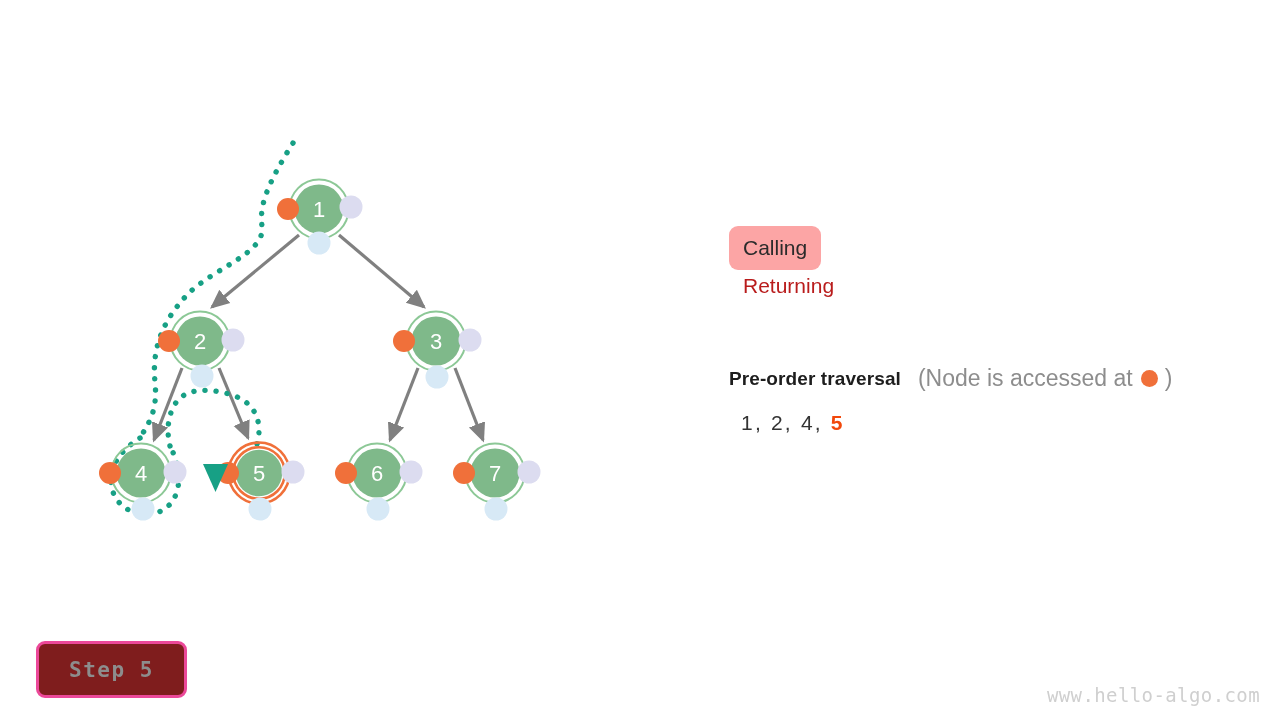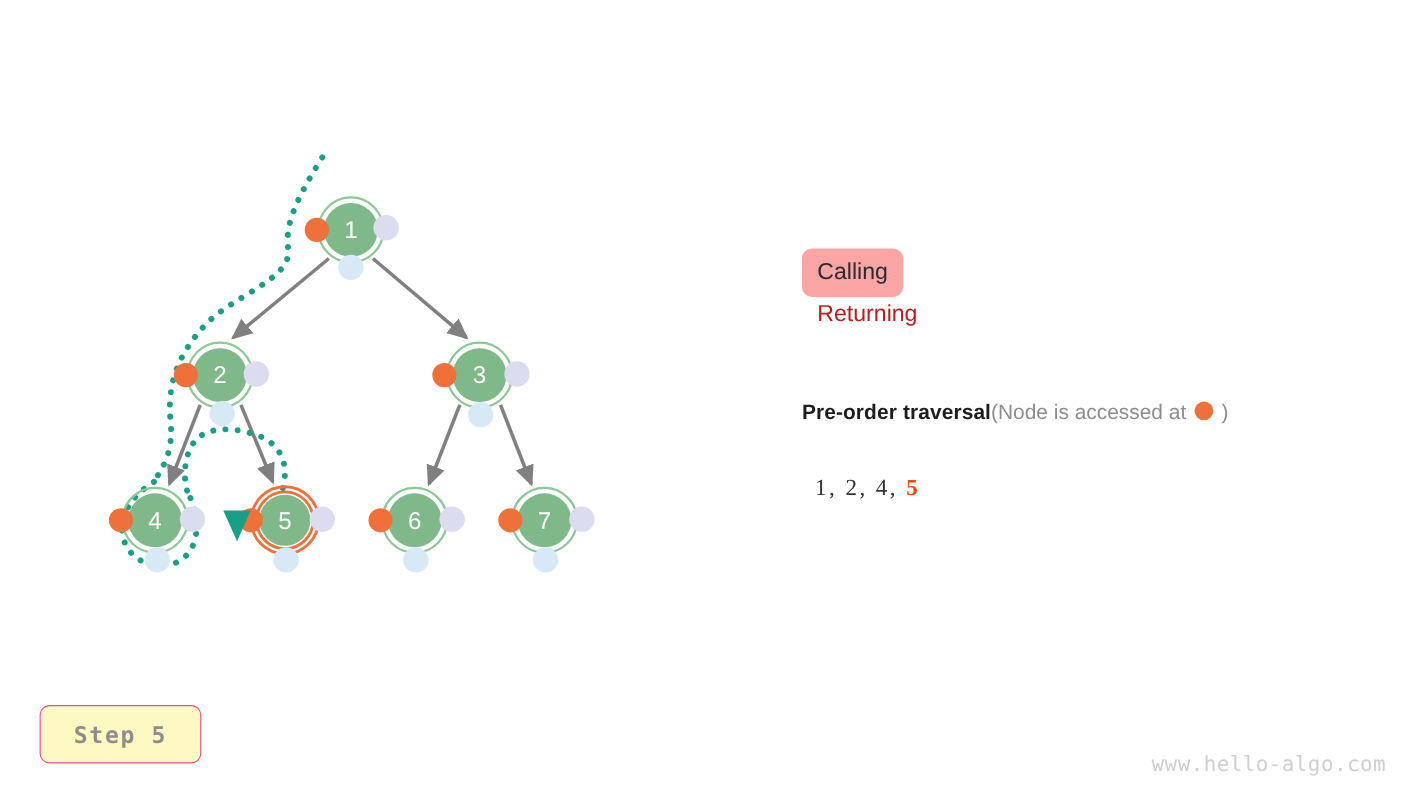--- a/index.html
+++ b/index.html
@@ -33,38 +33,38 @@
     font-size:21px;
     line-height:1;
     padding:11px 14px 12px 14px;
     border-radius:9px;
   }
   .order-line{
     position:absolute;left:729px;top:365px;width:540px;
     display:flex;align-items:center;
   }
   .order-title{font-size:19px;font-weight:bold;color:#1d1d1d;letter-spacing:.1px;}
-  .order-note{font-size:19px;color:#8d8d8d;display:flex;align-items:flex-start;}
+  .order-note{font-size:23px;color:#8d8d8d;margin-left:17px;display:flex;align-items:center;}
   .order-note .dotmark{
     display:inline-block;width:17px;height:17px;border-radius:50%;
     background:#f0703a;margin:0 7px 0 8px;
   }
   .seq{
     position:absolute;left:741px;top:411px;
-    font-family:Liberation Serif, serif;
-    font-size:21px;color:#333333;letter-spacing:2.2px;margin-top:20px;
+    font-family:Liberation Sans, sans-serif;
+    font-size:21px;color:#333333;letter-spacing:2.2px;
   }
   .seq .cur{color:#f2480b;font-weight:bold;}
 
   
   .step-badge{
     position:absolute;left:36px;top:641px;
     width:145px;height:51px;
-    border:1px solid #ec4899;border-radius:9px;
-    background:#fef9c3;
+    border:3px solid #ec4899;border-radius:9px;
+    background:#7f1d1d;
     display:flex;align-items:center;justify-content:center;
     font-family:"DejaVu Sans Mono", monospace;
     font-size:21px;font-weight:bold;color:#8d8d8d;
     letter-spacing:1.5px;
   }
 
   
   .watermark{
     position:absolute;right:20px;bottom:14px;
     font-family:"DejaVu Sans Mono", monospace;

